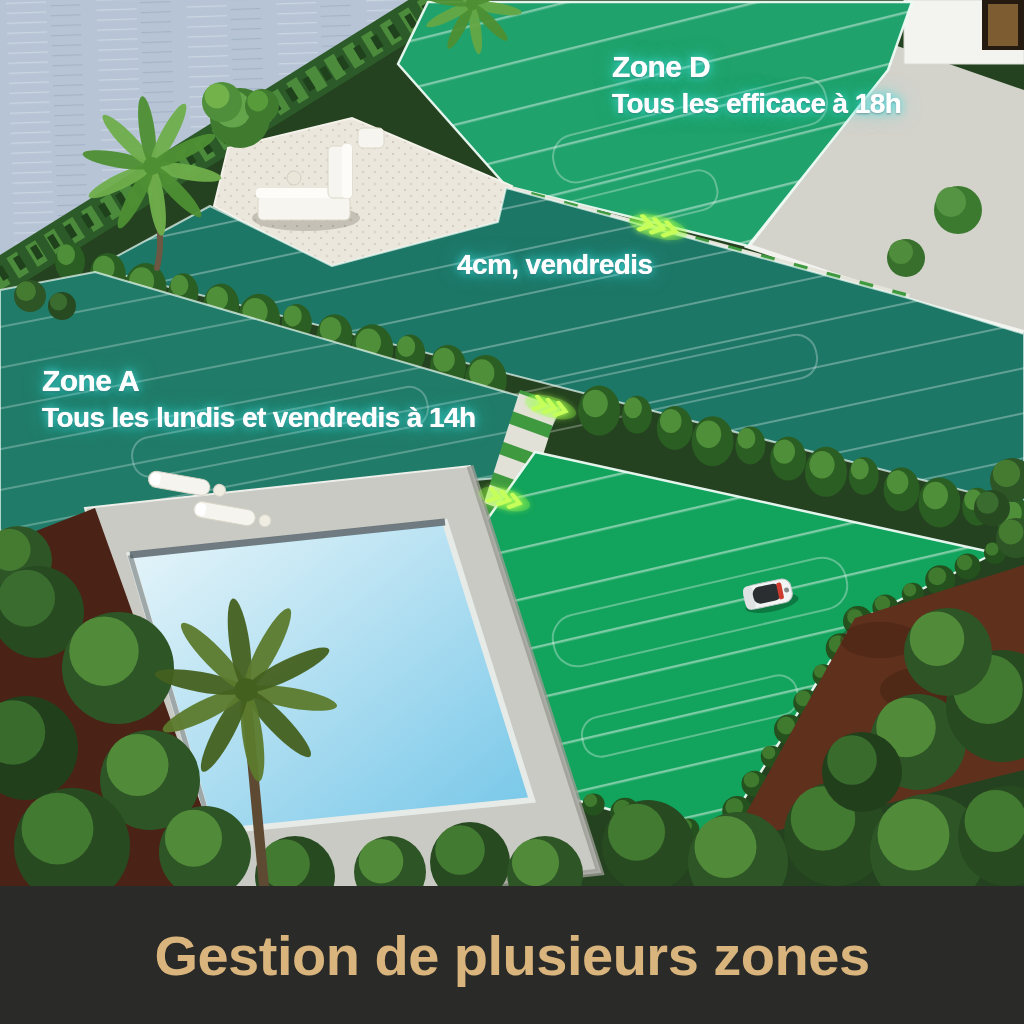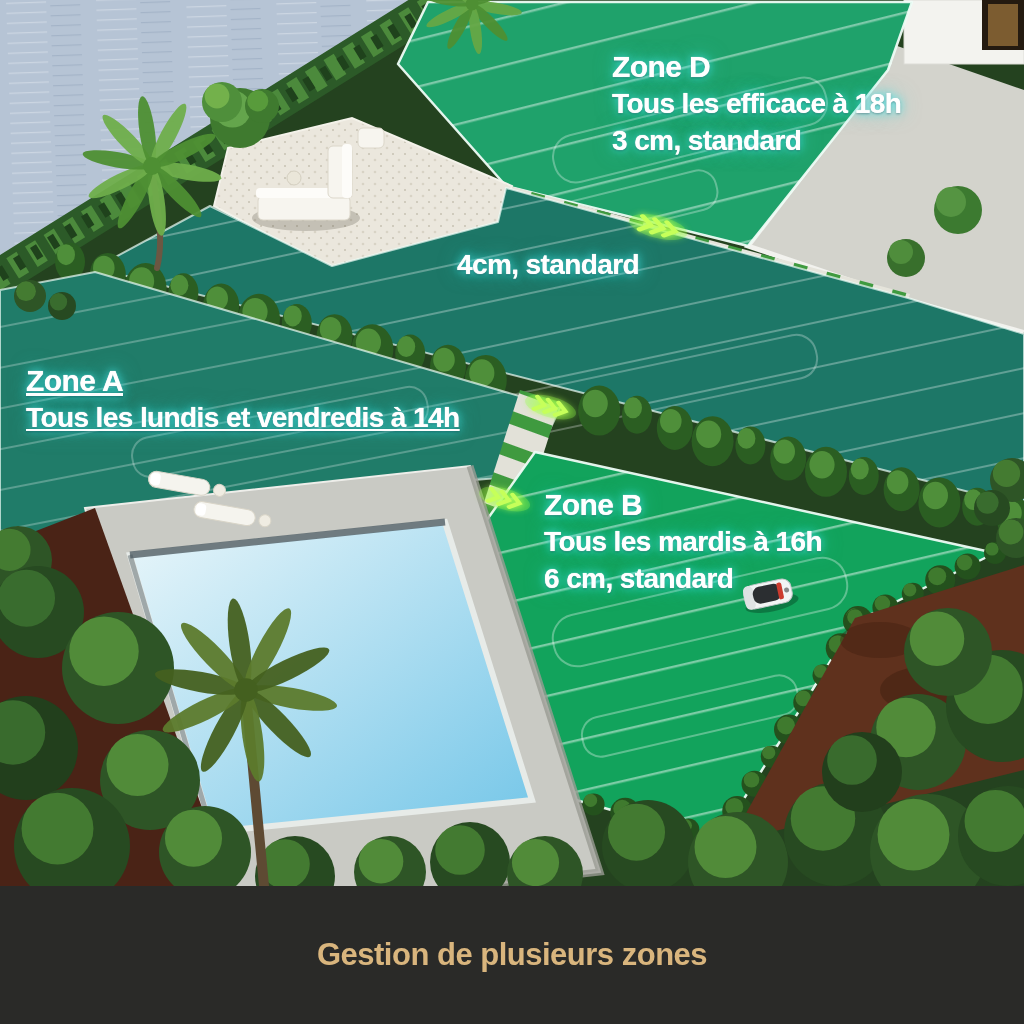--- a/index.html
+++ b/index.html
@@ -4,28 +4,28 @@
 <style>
   html,body{margin:0;padding:0;background:#111;}
   .stage{position:relative;width:1024px;height:1024px;overflow:hidden;
          font-family:"Liberation Sans",sans-serif;background:#1d4ed8;}
   .stage svg{position:absolute;left:0;top:0;display:block;}
   .zone-label{position:absolute;color:#fff;font-weight:700;font-size:28px;
     line-height:37px;letter-spacing:-0.6px;white-space:nowrap;z-index:5;
     text-shadow:0 0 1px #fff,0 1px 2px rgba(0,45,60,.4),
                 0 0 9px rgba(63,227,228,.95),0 0 20px rgba(63,227,228,.55);}
   .zone-label .zname{font-size:30px;}
-  #lab-a{left:26px;top:362px;text-decoration:underline;}
+  #lab-a{left:42px;top:362px;}
   #lab-b{left:544px;top:486px;}
   #lab-c{left:457px;top:246px;}
   #lab-d{left:612px;top:48px;}
   .banner{position:absolute;left:0;top:886px;width:1024px;height:138px;
     background:#2a2a28;display:flex;align-items:center;justify-content:center;
     padding-bottom:0;box-sizing:border-box;z-index:6;}
-  .banner span{color:#d9b57d;font-size:31px;font-weight:700;letter-spacing:-0.5px;}
+  .banner span{color:#d9b57d;font-size:56px;font-weight:700;letter-spacing:-0.5px;}
 </style>
 </head>
 <body>
 
 <div class="stage">
 
 <svg width="1024" height="886" viewBox="0 0 1024 886">
   <defs>
     <pattern id="waterTex" width="90" height="10" patternUnits="userSpaceOnUse" patternTransform="rotate(-2)">
       <rect width="90" height="10" fill="#b6c4d5"></rect>
@@ -457,32 +457,26 @@
             <polyline points="6,-8 14,0 6,8"></polyline>
             <polyline points="16,-8 24,0 16,8"></polyline>
       </g>
     </g>
   </g>
 </svg>
 
 <div class="zone-label" id="lab-d">
   <div class="zname">Zone D</div>
   <div>Tous les efficace à 18h</div>
-  <div>3 cm, standard</div>
 </div>
 <div class="zone-label" id="lab-c">
-  <div>4cm, standard</div>
+  <div>4cm, vendredis</div>
 </div>
 <div class="zone-label" id="lab-a">
   <div class="zname">Zone A</div>
   <div>Tous les lundis et vendredis à 14h</div>
 </div>
-<div class="zone-label" id="lab-b">
-  <div class="zname">Zone B</div>
-  <div>Tous les mardis à 16h</div>
-  <div>6 cm, standard</div>
-</div>
 
 <div class="banner">
   <span>Gestion de plusieurs zones</span>
 </div>
 
 </div>
 
 </body></html>

